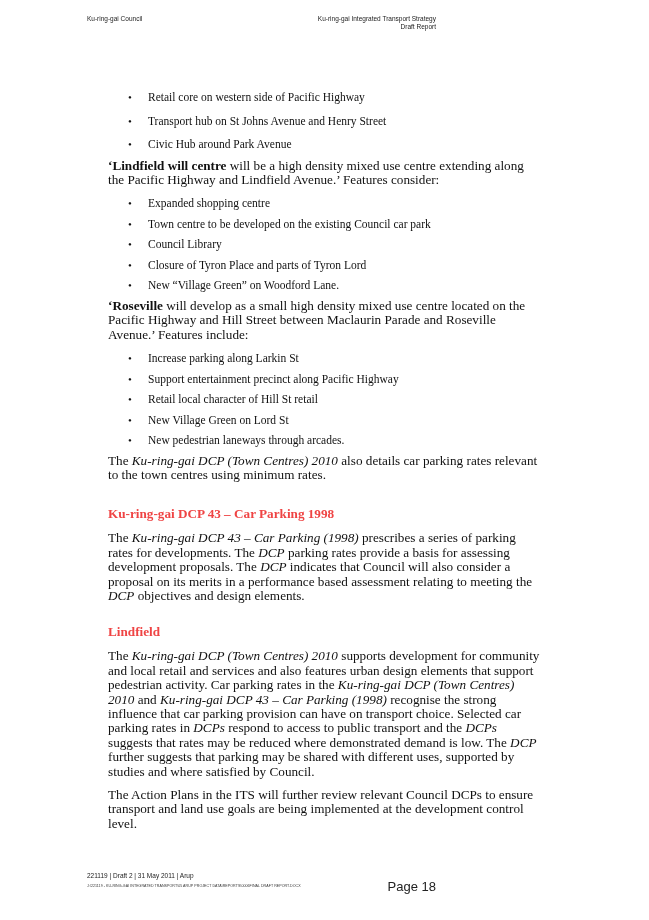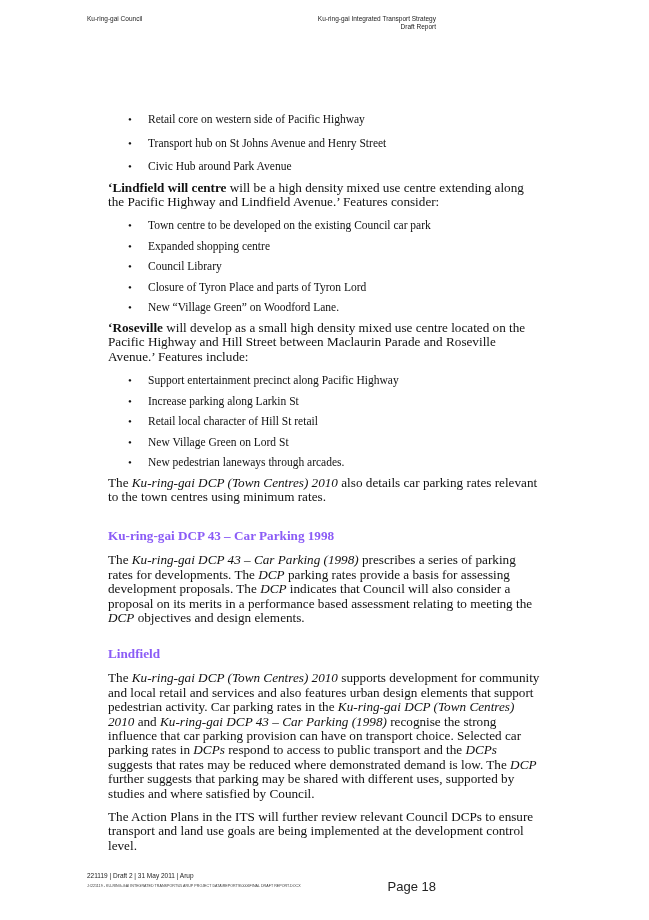--- a/index.html
+++ b/index.html
@@ -1,29 +1,29 @@
 <!DOCTYPE html>
 <html><head>
 <meta charset="utf-8">
 <style>
   html, body { margin: 0; padding: 0; background: #ffffff; }
   body { width: 649px; height: 920px; position: relative; overflow: hidden; color: #111; }
   .hdr { position: absolute; top: 15px; font-family: "Liberation Sans", sans-serif; font-size: 6.5px; color: #222; line-height: 8px; }
   .hdr-left { left: 87px; }
   .hdr-right { right: 213px; text-align: right; }
   .hdr-right { right: 213px; }
-  .body { position: absolute; left: 108px; top: 90px; width: 432px; font-family: "Liberation Serif", serif; color: #111; margin-top: 22px; }
+  .body { position: absolute; left: 108px; top: 90px; width: 432px; font-family: "Liberation Serif", serif; color: #111; }
   ul.bl { list-style: none; margin: 0; padding: 0; }
   ul.bl li { position: relative; padding-left: 40px; font-size: 11.5px; line-height: 14px; }
   ul.bl li::before { content: "•"; position: absolute; left: 20px; top: 0; font-size: 11px; }
   ul.loose li { margin-bottom: 9.5px; }
   ul.tight li { margin-bottom: 6.5px; }
   p { margin: 0; font-size: 13.2px; line-height: 14.4px; }
   .p-gap { margin-bottom: 9px; }
-  h3 { margin: 0; font-family: "Liberation Serif", serif; font-weight: bold; color: #8b5cf6; font-size: 13.2px; line-height: 16px; }
+  h3 { margin: 0; font-family: "Liberation Serif", serif; font-weight: bold; color: #ef4444; font-size: 13.2px; line-height: 16px; }
   .ftr1 { position: absolute; left: 87px; top: 872px; font-family: "Liberation Sans", sans-serif; font-size: 6.5px; color: #222; }
   .ftr2 { position: absolute; left: 87px; top: 884px; font-family: "Liberation Sans", sans-serif; font-size: 3.6px; color: #333; letter-spacing: 0.05px; }
   .ftr-page { position: absolute; right: 213px; top: 879px; font-family: "Liberation Sans", sans-serif; font-size: 13px; color: #222; }
 </style>
 </head>
 <body>
 
 <div class="hdr hdr-left">Ku-ring-gai Council</div>
 <div class="hdr hdr-right">
   <div>Ku-ring-gai Integrated Transport Strategy</div>
@@ -33,32 +33,32 @@
 <div class="body">
   <ul class="bl loose">
     <li>Retail core on western side of Pacific Highway</li>
     <li>Transport hub on St Johns Avenue and Henry Street</li>
     <li>Civic Hub around Park Avenue</li>
   </ul>
 
   <p class="p-gap" style="margin-top:-2px;"><b>‘</b><b>Lindfield will centre</b><span> will be a high density mixed use centre extending along the Pacific Highway and Lindfield Avenue.’ Features consider:</span></p>
 
   <ul class="bl tight">
+    <li>Expanded shopping centre</li>
     <li>Town centre to be developed on the existing Council car park</li>
-    <li>Expanded shopping centre</li>
     <li>Council Library</li>
     <li>Closure of Tyron Place and parts of Tyron Lord</li>
     <li>New “Village Green” on Woodford Lane.</li>
   </ul>
 
   <p class="p-gap" style="margin-top:2px;"><b>‘</b><b>Roseville</b><span> will develop as a small high density mixed use centre located on the Pacific Highway and Hill Street between Maclaurin Parade and Roseville Avenue.’ Features include:</span></p>
 
   <ul class="bl tight">
+    <li>Increase parking along Larkin St</li>
     <li>Support entertainment precinct along Pacific Highway</li>
-    <li>Increase parking along Larkin St</li>
     <li>Retail local character of Hill St retail</li>
     <li>New Village Green on Lord St</li>
     <li>New pedestrian laneways through arcades.</li>
   </ul>
 
   <p style="margin-top:2px; margin-bottom:24px;"><span>The </span><i>Ku-ring-gai DCP (Town Centres) 2010</i><span> also details car parking rates relevant to the town centres using minimum rates.</span></p>
 
   <h3 style="margin-bottom:9px;">Ku-ring-gai DCP 43 – Car Parking 1998</h3>
 
   <p style="margin-bottom:21px;"><span>The </span><i>Ku-ring-gai DCP 43 – Car Parking (1998)</i><span> prescribes a series of parking rates for developments. The </span><i>DCP</i><span> parking rates provide a basis for assessing development proposals. The </span><i>DCP</i><span> indicates that Council will also consider a proposal on its merits in a performance based assessment relating to meeting the </span><i>DCP</i><span> objectives and design elements.</span></p>

